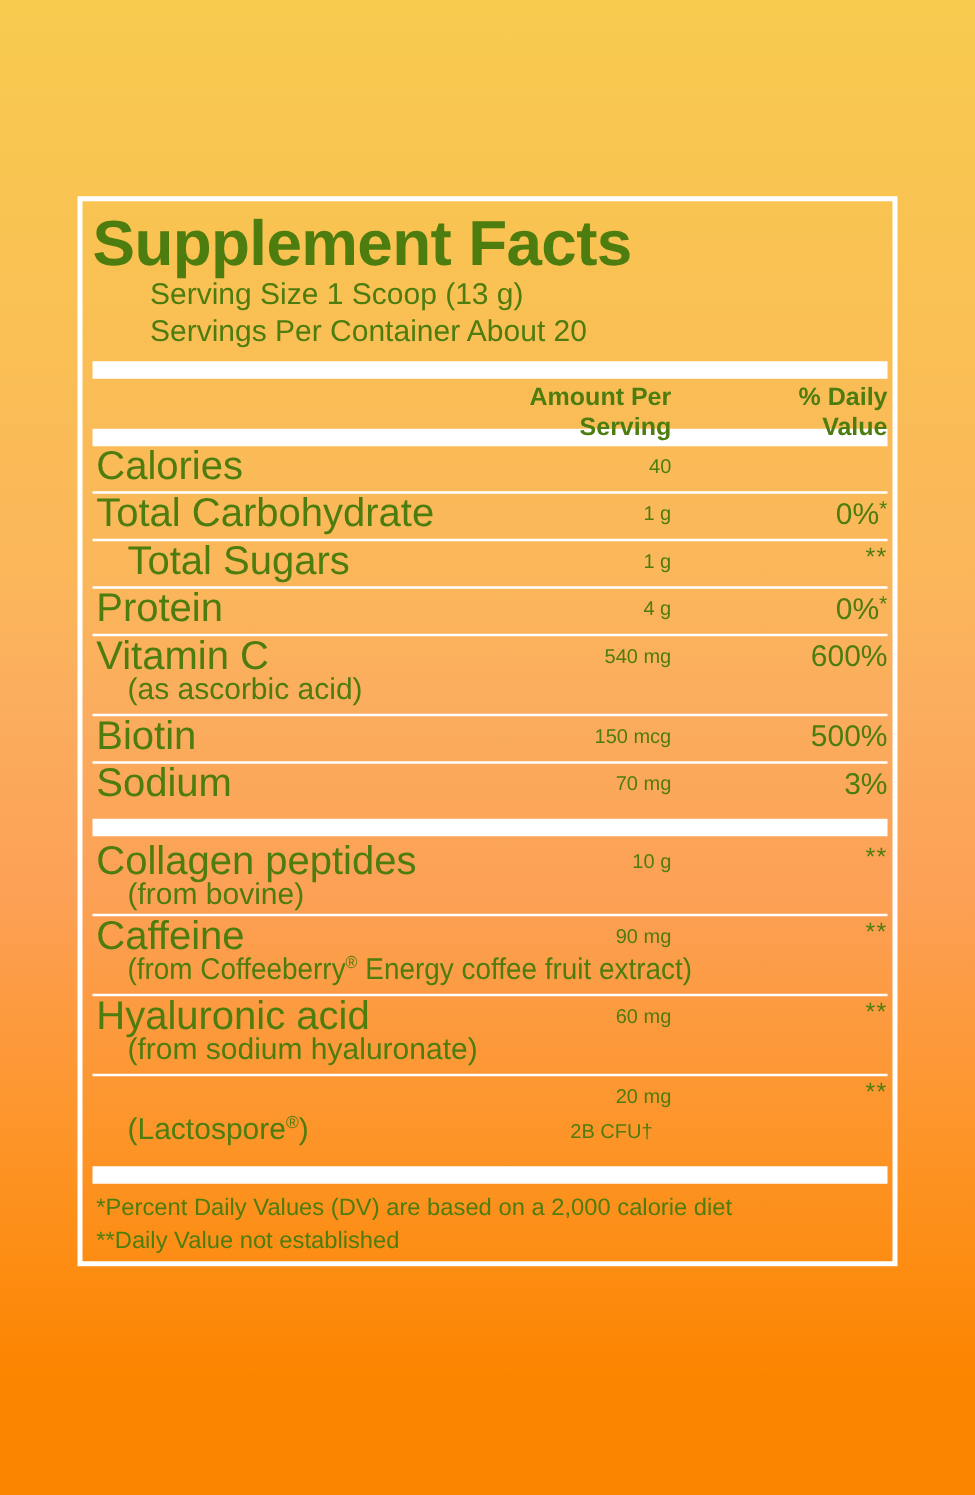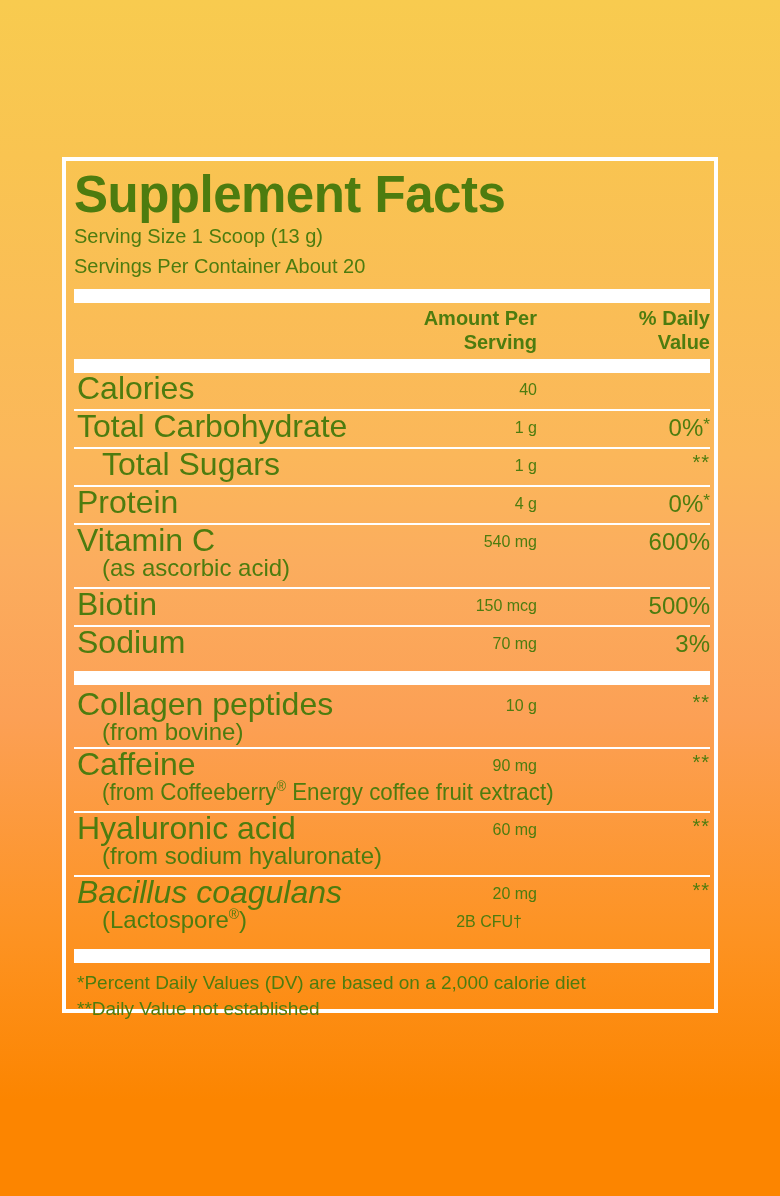--- a/index.html
+++ b/index.html
@@ -44,44 +44,45 @@
   
   .title {
     font-size: 51px;
     font-weight: bold;
     line-height: 52px;
     letter-spacing: -0.5px;
     white-space: nowrap;
     margin-top: 4px;
   }
   .serving-line {
-    font-size: 20px;
-    line-height: 30px;
-    white-space: nowrap;
+    font-size: 24px;
+    line-height: 30px;
+    white-space: nowrap;
+    margin-left: 46px;
   }
 
   
   .bar-thick {
     background: #FFFFFF;
     height: 14px;
     width: 636px;
   }
   .bar-thin {
     background: #FFFFFF;
     height: 2px;
     width: 636px;
   }
   .sp4  { height: 4px; }
   .sp6  { height: 6px; }
   .sp8  { height: 8px; }
 
   
   .colhead {
     position: relative;
-    height: 56px;
+    height: 40px;
   }
   .colhead .ch {
     position: absolute;
     font-size: 20px;
     font-weight: bold;
     line-height: 24px;
     text-align: right;
     top: 3px;
   }
   .colhead .ch-amount { right: 173px; width: 220px; }
@@ -272,21 +273,20 @@
 
     <div class="row h62">
       <span class="nm">Hyaluronic acid</span>
       <span class="sub">(from sodium hyaluronate)</span>
       <span class="amt">60 mg</span>
       <span class="dv stars">**</span>
     </div>
     <div class="bar-thin"></div>
 
     <div class="row h66">
-      <span class="nm italic">Bacillus coagulans</span>
       <span class="sub"><span>(Lactospore</span><sup class="reg">®</sup><span>)</span></span>
       <span class="amt">20 mg</span>
       <span class="amt2">2B CFU†</span>
       <span class="dv stars">**</span>
     </div>
 
     <div class="sp6"></div>
     <div class="bar-thick"></div>
 
     <div class="footnotes">

